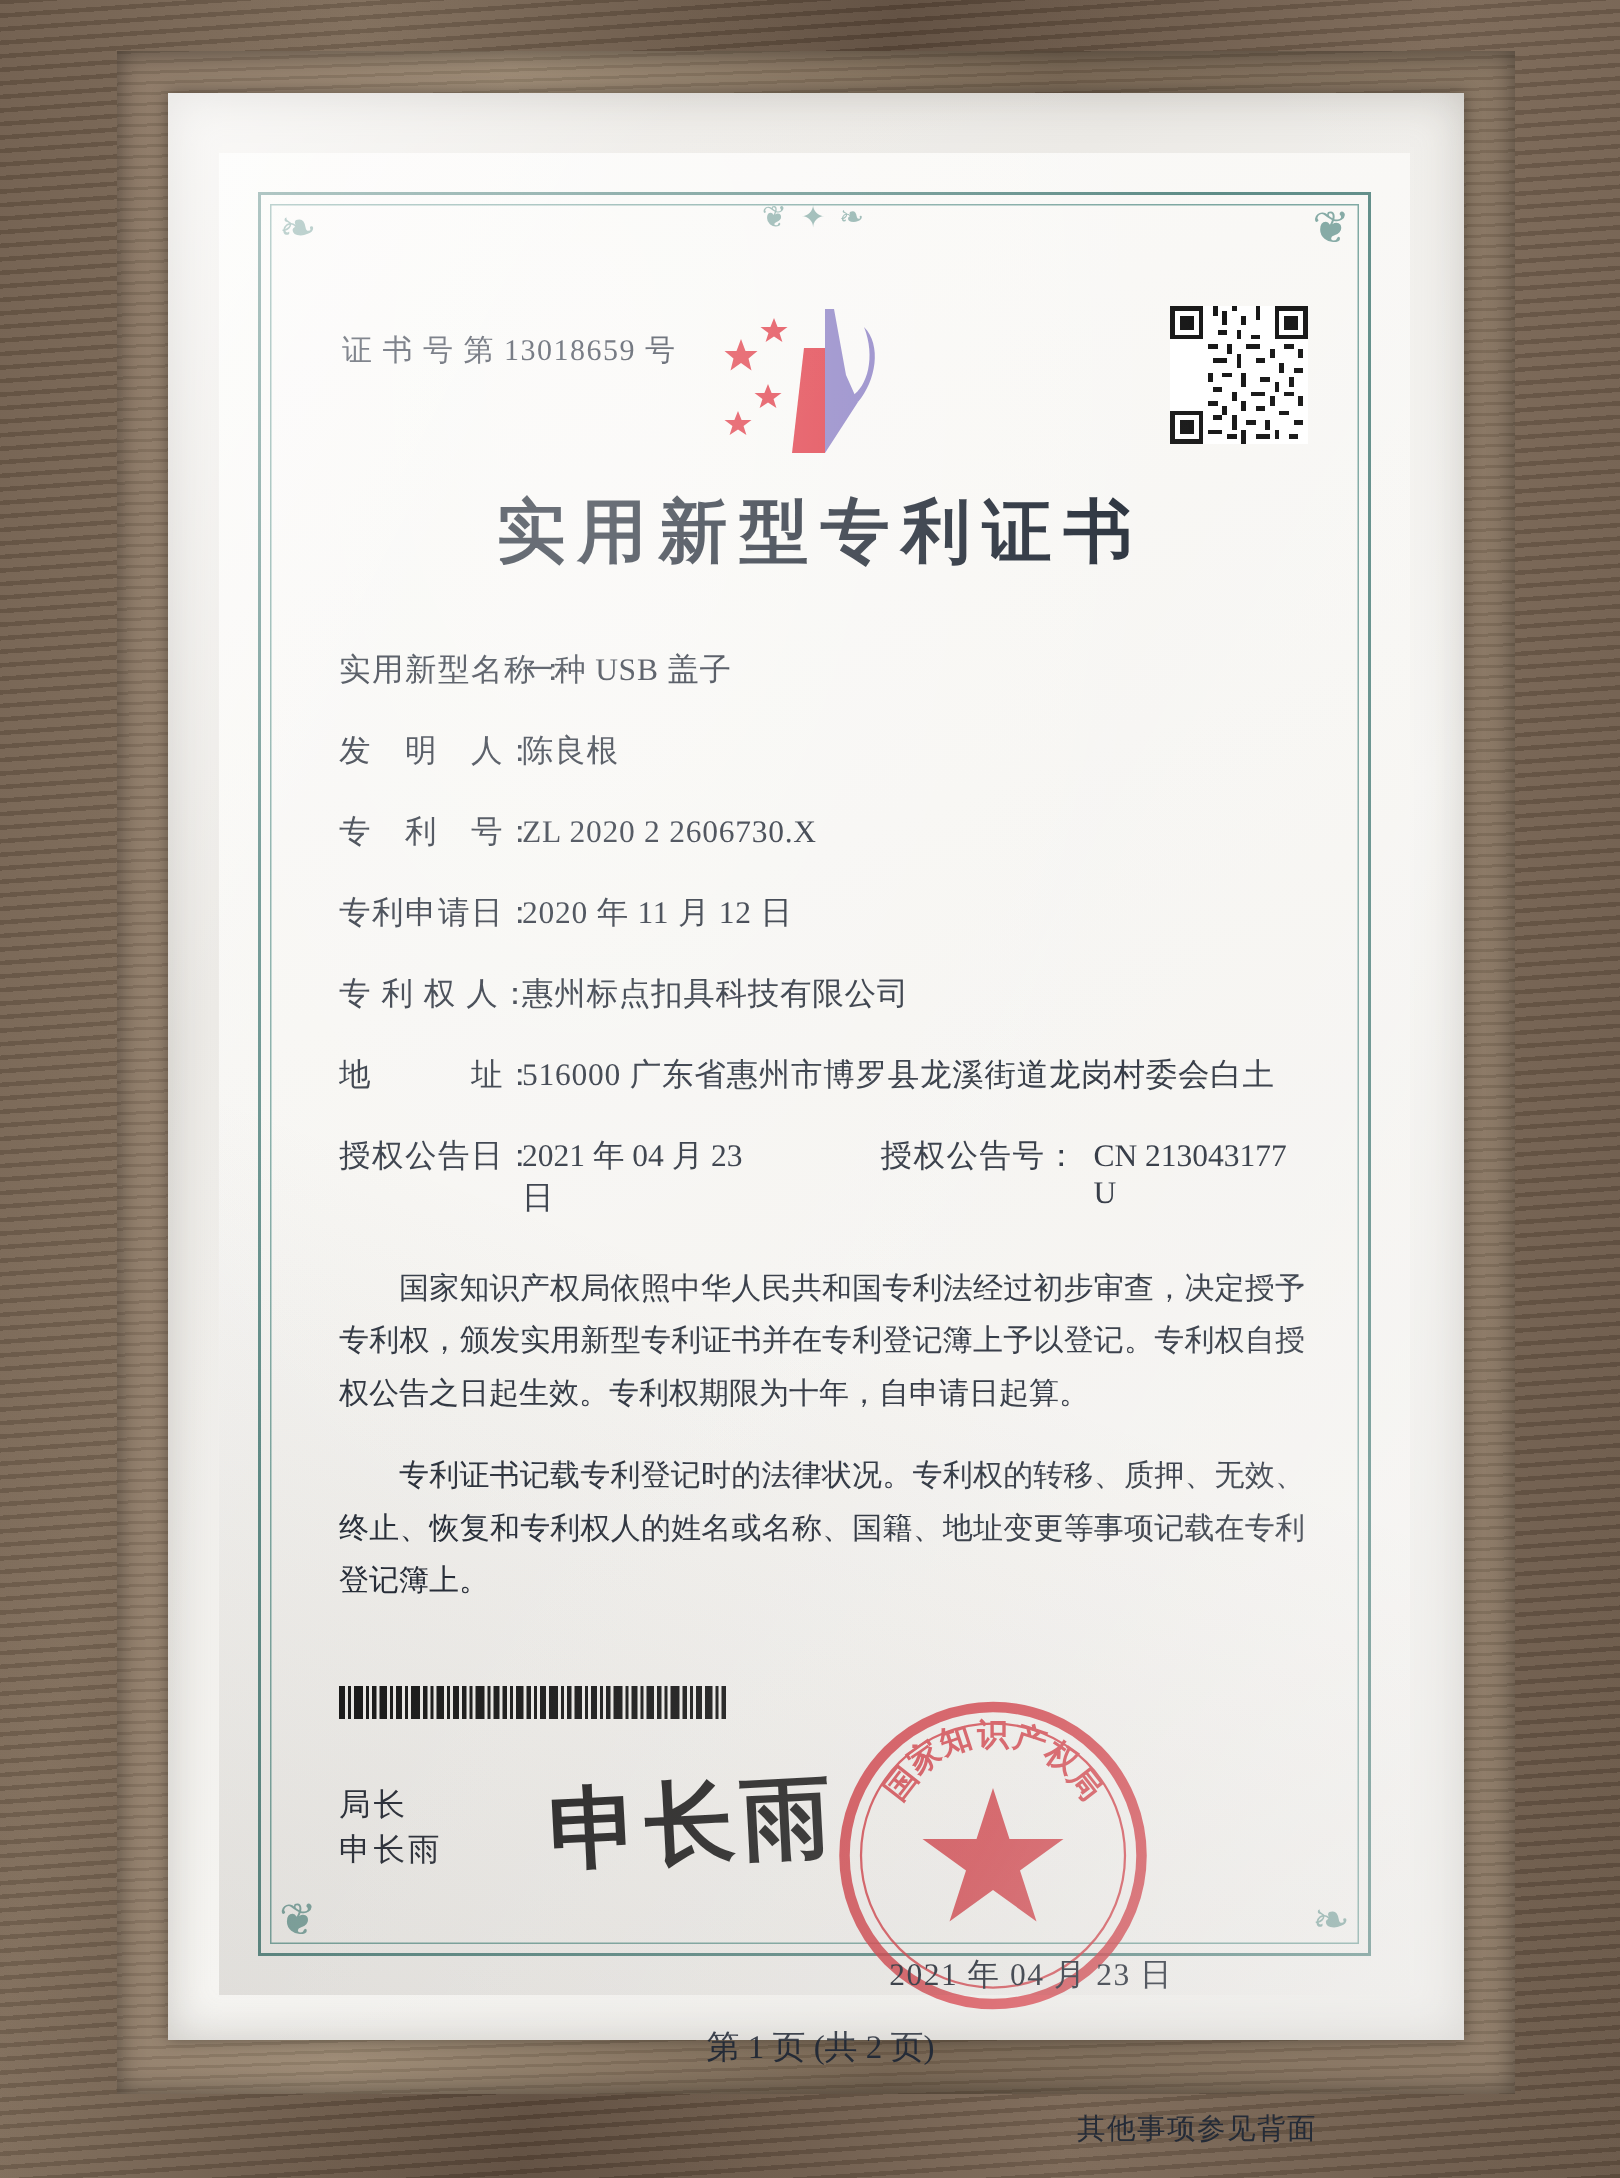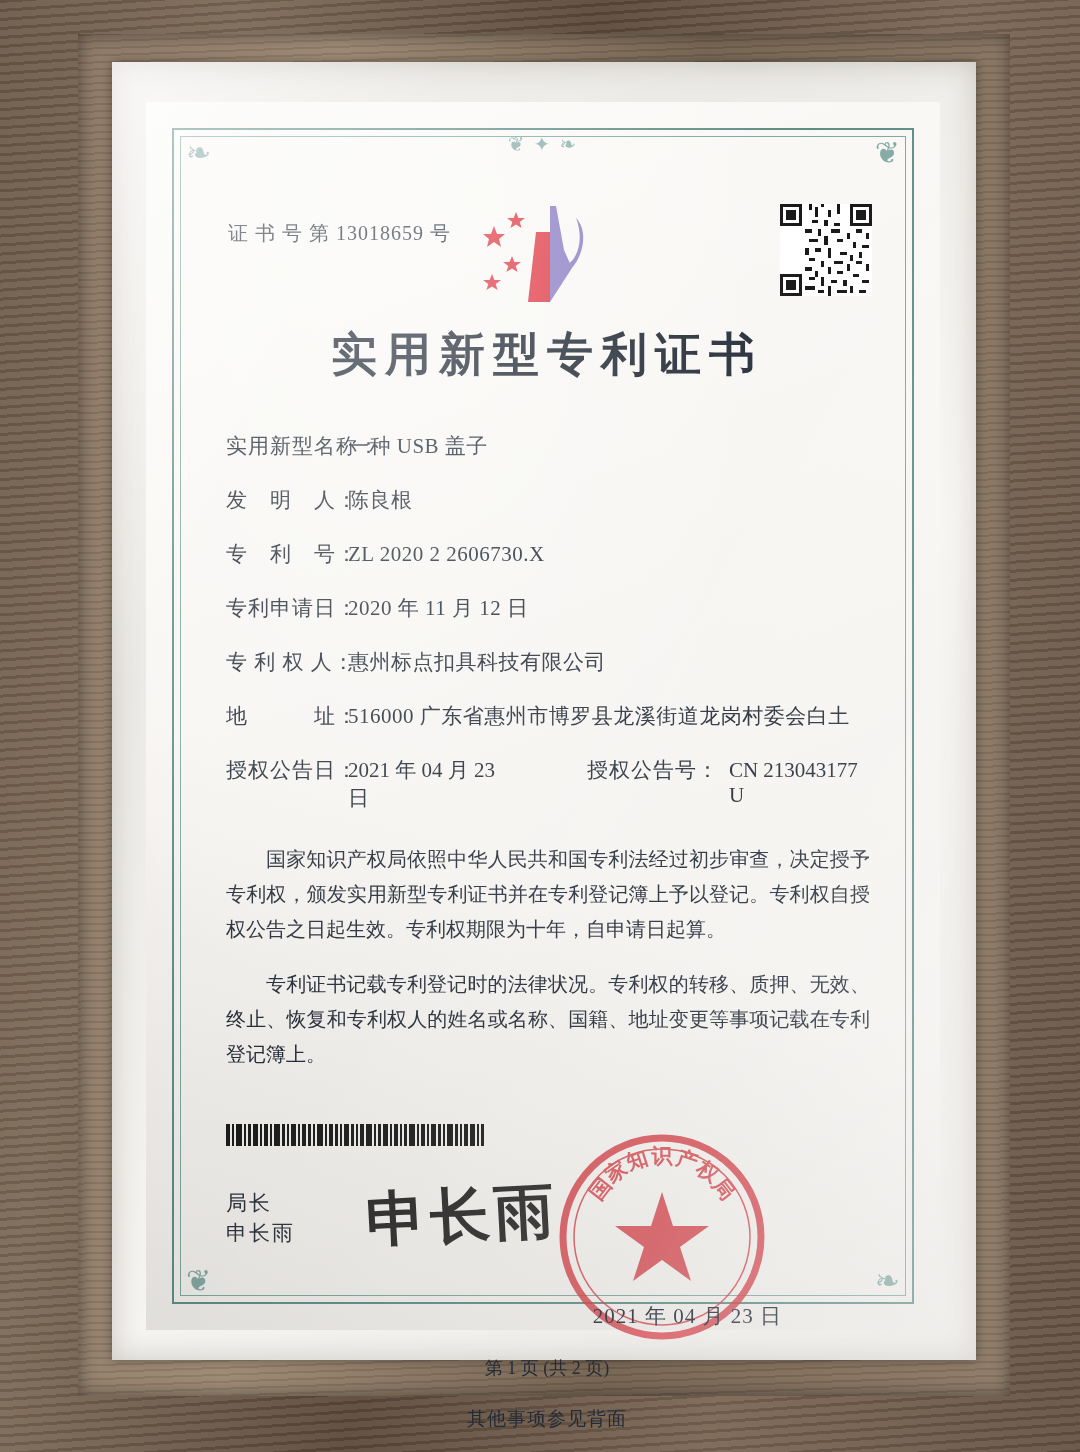--- a/index.html
+++ b/index.html
@@ -108,24 +108,24 @@
     font-size:60px;color:#111;font-family:"DejaVu Serif",serif;
     transform:rotate(-3deg);letter-spacing:4px;font-weight:600;opacity:.9;
   }
   .seal{
     position:absolute;right:108px;top:6px;width:215px;height:215px;
   }
   .seal-date{
     position:absolute;right:96px;top:178px;font-size:21px;color:#1d2430;letter-spacing:1px;
   }
   .page-no{
-    position:absolute;left:0;right:0;bottom:-6px;text-align:center;font-size:18px;color:#242b37;
+    position:absolute;left:0;right:0;bottom:-6px;text-align:center;font-size:22px;color:#242b37;
   }
   .footnote{
-    position:absolute;left:0;right:0;bottom:-58px;text-align:center;font-size:19px;color:#242b37;letter-spacing:1px;
+    position:absolute;left:0;right:0;bottom:-58px;text-align:right;font-size:19px;color:#242b37;letter-spacing:1px;
   }
   .paper-shadow{
     position:absolute;inset:0;pointer-events:none;
     background:radial-gradient(ellipse at 30% 12%,rgba(255,255,255,.35) 0%,rgba(255,255,255,0) 55%),
                linear-gradient(200deg,rgba(0,0,0,0) 60%,rgba(60,55,45,.10) 100%);
   }
 </style>
 </head>
 <body>
 

